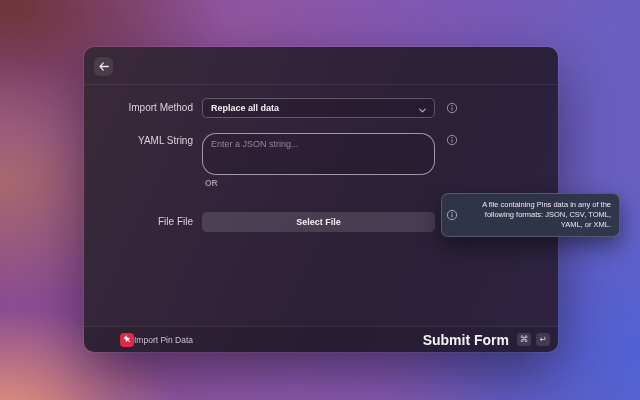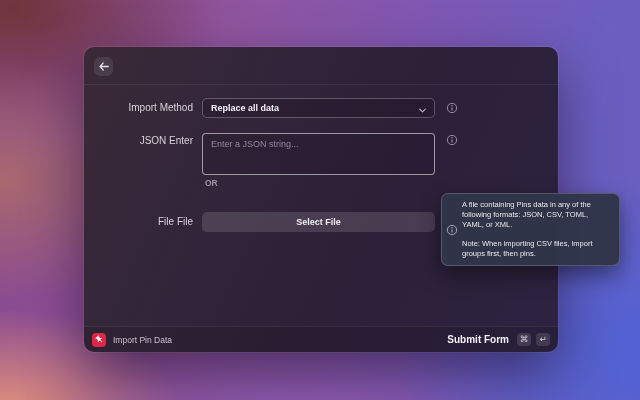--- a/index.html
+++ b/index.html
@@ -36,21 +36,21 @@
     color:#d9d3dc; font-size:10px; line-height:20px; }
   .ctl { position:absolute; left:118px; width:233px; }
 
   .dropdown { top:51px; height:20px; border-radius:5px;
     background:rgba(16,7,24,0.18); border:1px solid rgba(255,255,255,0.26);
     display:flex; align-items:center; padding:0 8px; cursor:pointer; }
   .dropdown .val { color:#f3f0f5; font-size:9px; font-weight:700; flex:1;
     white-space:nowrap; overflow:hidden; }
   .dropdown svg { width:7px; height:5px; color:#b7b0bf; flex:none; }
 
-  .jsonbox { top:86px; height:42px; border-radius:4px; resize:none;
+  .jsonbox { top:86px; height:42px; border-radius:14px; resize:none;
     background:rgba(16,7,24,0.12); border:1px solid rgba(255,255,255,0.55);
     color:#f3f0f5; font-size:9px; padding:5px 8px; outline:none;
     font-family:"Liberation Sans","DejaVu Sans",sans-serif; }
   .jsonbox::placeholder { color:#90879b; }
 
   .or-sep { position:absolute; left:121px; top:131px; color:#9d95a6;
     font-size:8.5px; font-weight:700; }
 
   .file-btn { top:165px; height:20px; border:none; border-radius:5px;
     background:rgba(255,255,255,0.13); color:#f3f0f5; font-size:9px; font-weight:700;
@@ -60,39 +60,39 @@
   .info { position:absolute; left:362px; width:12px; height:12px;
     color:#9a91a4; cursor:pointer; }
   .info svg { width:12px; height:12px; display:block; }
   .info.i1 { top:55px; } .info.i2 { top:87px; }
 
   
   .footer { position:absolute; left:0; right:0; bottom:0; height:26px;
     border-top:1px solid rgba(255,255,255,0.08); background:rgba(0,0,0,0.10);
     border-radius:0 0 10px 10px;
     display:flex; align-items:center; padding:0 8px; }
-  .app { display:flex; align-items:center; gap:7px; flex:1; }
+  .app { display:flex; align-items:center; gap:0; flex:1;margin-left:28px; }
   .app-icon { width:14px; height:14px; border-radius:4px; background:#e12747;
     display:flex; align-items:center; justify-content:center; }
   .app-icon svg { width:9px; height:9px; transform:rotate(-45deg); }
   .app-name { color:#c9c3cd; font-size:8.5px; font-weight:500; }
   .submit { display:flex; align-items:center; gap:5px; cursor:pointer; }
-  .submit-label { color:#f5f2f7; font-size:10px; font-weight:700; margin-right:3px; }
+  .submit-label { color:#f5f2f7; font-size:14px; font-weight:700; margin-right:3px; }
   .key { width:14px; height:13px; border-radius:3.5px; background:rgba(255,255,255,0.12);
     color:#d9d4de; font-size:8.5px; line-height:13px; text-align:center; }
 
   
   .tooltip { position:absolute; left:441px; top:193px; width:179px;
     border-radius:7px; background:rgba(48,53,73,0.98);
     border:1px solid rgba(255,255,255,0.18);
     box-shadow:0 9px 22px rgba(0,0,0,0.45);
     display:flex; align-items:center; gap:4px; padding:6px 8px 6px 4px; }
   .tooltip .info-inline { width:12px; height:12px; color:#a6aab8; flex:none; cursor:pointer; }
   .tooltip .info-inline svg { width:12px; height:12px; display:block; }
-  .tip-text { color:#e9eaf0; font-size:7.5px; line-height:10px; }
+  .tip-text { color:#e9eaf0; font-size:7.5px; line-height:10px;text-align:right; }
   .tip-text p + p { margin-top:9px; }
 </style>
 </head>
 <body>
 
 <div class="screen">
 
   <div class="window">
 
     <div class="nav">
@@ -117,21 +117,21 @@
         </span>
       </div>
       <span class="info i1">
         <svg viewBox="0 0 16 16">
           <circle cx="8" cy="8" r="6.2" fill="none" stroke="currentColor" stroke-width="1.3"></circle>
           <circle cx="8" cy="5.1" r="1" fill="currentColor"></circle>
           <rect x="7.25" y="7" width="1.5" height="4.4" rx="0.75" fill="currentColor"></rect>
         </svg>
       </span>
 
-      <div class="flabel" style="top:84px">JSON Enter</div>
+      <div class="flabel" style="top:84px">YAML String</div>
       <textarea class="ctl jsonbox" placeholder="Enter a JSON string..." style=""></textarea>
       <span class="info i2">
         <svg viewBox="0 0 16 16">
           <circle cx="8" cy="8" r="6.2" fill="none" stroke="currentColor" stroke-width="1.3"></circle>
           <circle cx="8" cy="5.1" r="1" fill="currentColor"></circle>
           <rect x="7.25" y="7" width="1.5" height="4.4" rx="0.75" fill="currentColor"></rect>
         </svg>
       </span>
 
       <div class="or-sep">OR</div>
@@ -161,17 +161,16 @@
   <div class="tooltip">
     <span class="info-inline">
       <svg viewBox="0 0 16 16">
         <circle cx="8" cy="8" r="6.2" fill="none" stroke="currentColor" stroke-width="1.3"></circle>
         <circle cx="8" cy="5.1" r="1" fill="currentColor"></circle>
         <rect x="7.25" y="7" width="1.5" height="4.4" rx="0.75" fill="currentColor"></rect>
       </svg>
     </span>
     <div class="tip-text">
       <p>A file containing Pins data in any of the following formats: JSON, CSV, TOML, YAML, or XML.</p>
-      <p>Note: When importing CSV files, import groups first, then pins.</p>
     </div>
   </div>
 
 </div>
 
 </body></html>

